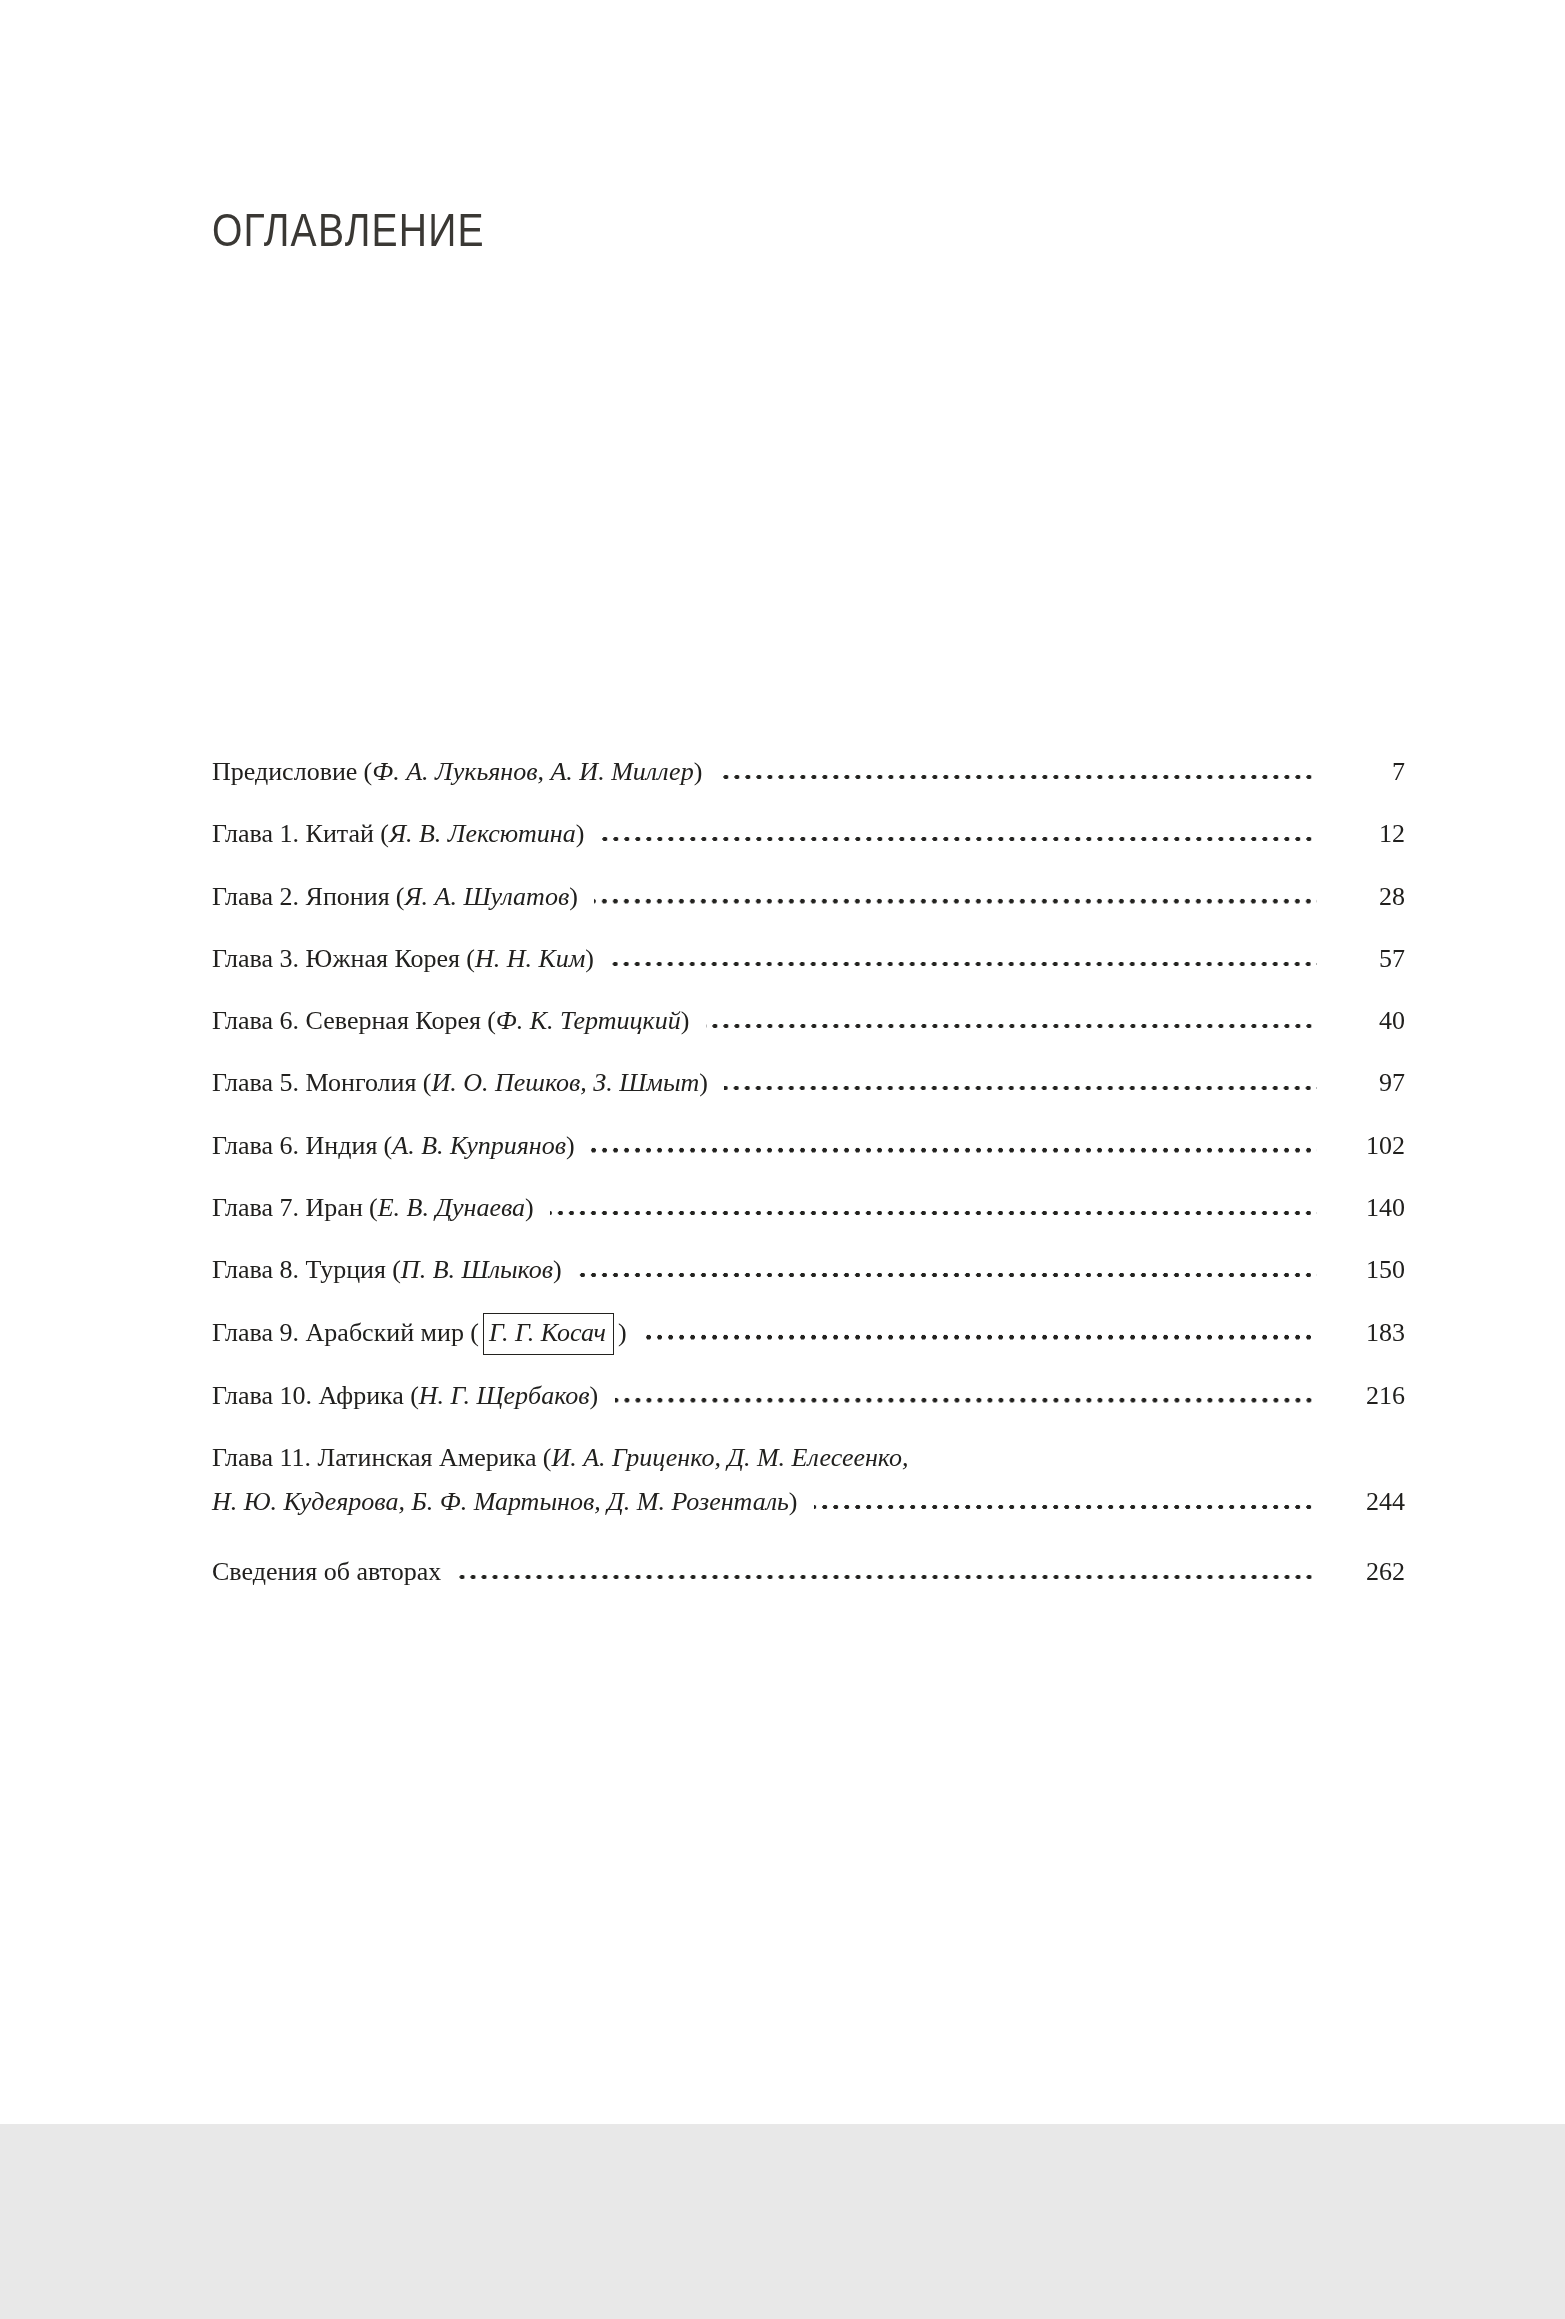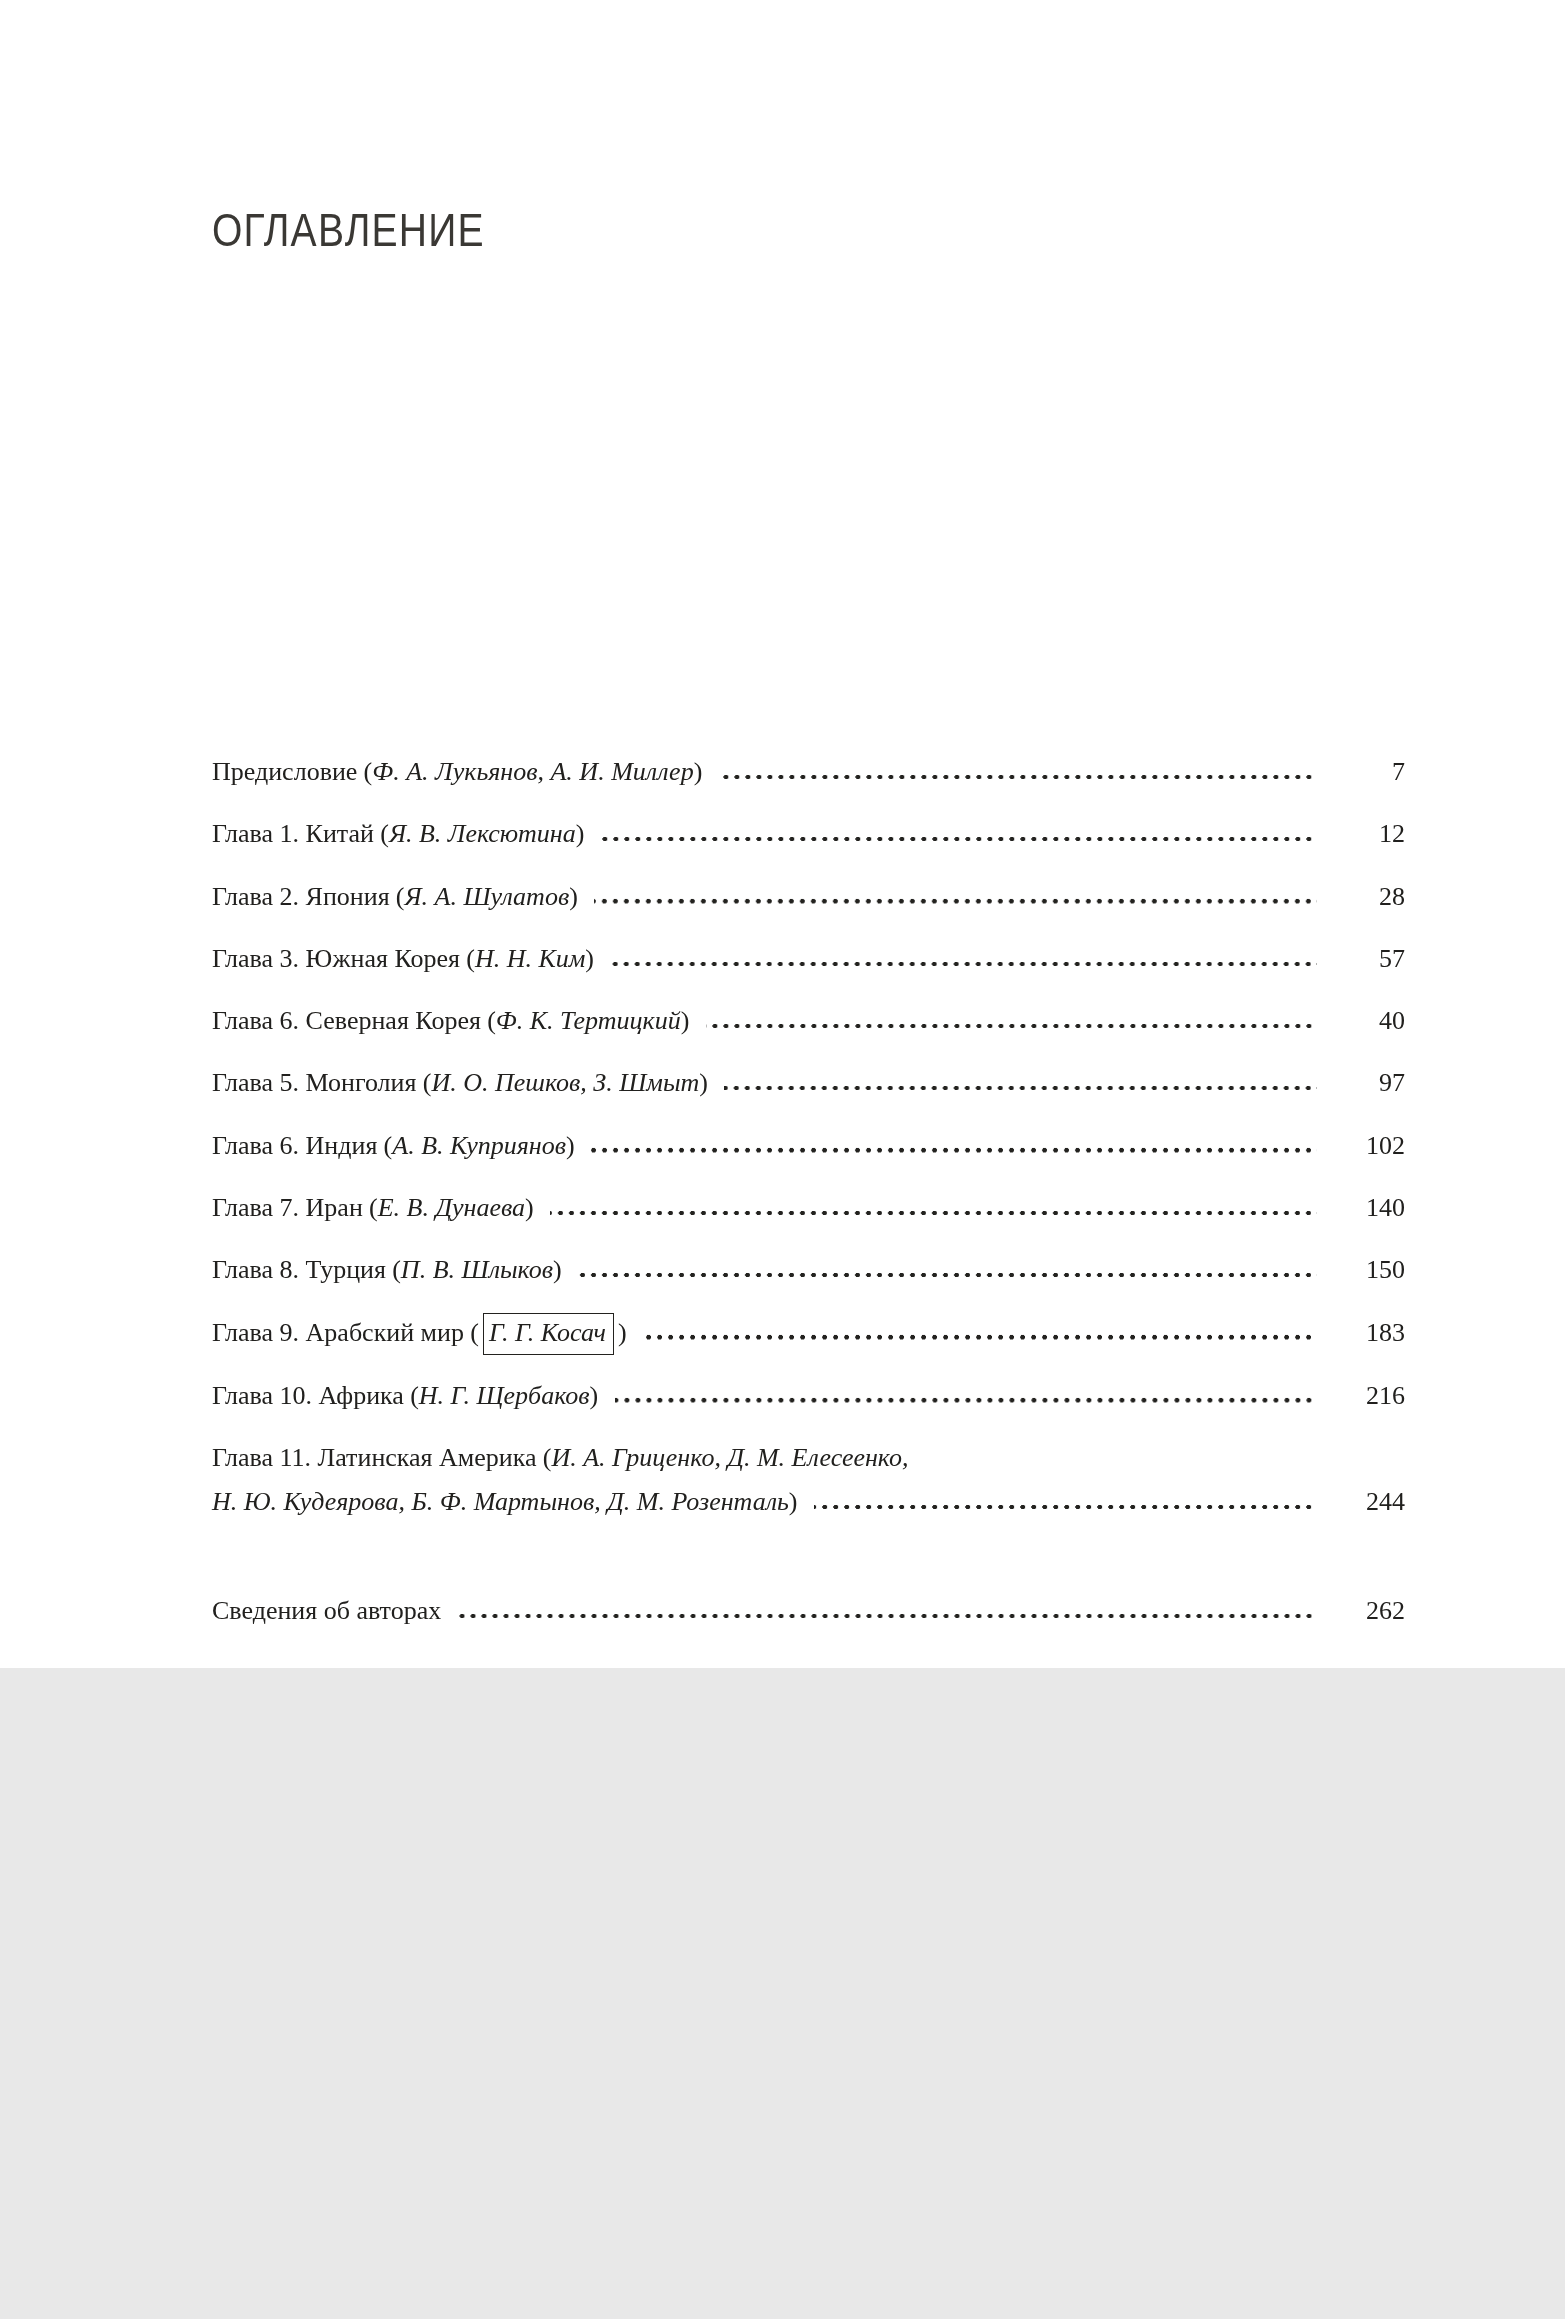--- a/index.html
+++ b/index.html
@@ -1,18 +1,18 @@
 <!DOCTYPE html>
 <html style="font-size:14.6px"><head>
 <meta charset="utf-8">
 <style>
   html,body{margin:0;padding:0;background:#e8e8e8;}
   .page{
     position:relative;
-    width:1565px;height:1668px;
+    width:1565px;height:2124px;
     background:#ffffff;
     box-sizing:border-box;
     padding:208px 160px 0 212px;
     font-family:"Liberation Serif", serif;
     color:#21201e;
     overflow:hidden;
   }
   .title{
     font-family:"Liberation Sans", sans-serif;
     font-weight:400;
@@ -46,21 +46,21 @@
   }
   .pg{min-width:57px;text-align:right;white-space:nowrap;}
   .namebox{
     display:inline-block;
     border:1.8px solid #23221f;
     padding:0 7.3px 3.7px 5.5px;
     margin:0 3.7px;
     line-height:37px;
   }
   .entry2 .l1{line-height:44px;white-space:nowrap;}
-  .entry2{margin-bottom:65px;}
+  .entry2{margin-bottom:26px;}
   .entry2 .row{margin-bottom:0;}
 </style>
 </head>
 <body>
 
 <div class="page">
 
   <h1 class="title">ОГЛАВЛЕНИЕ</h1>
 
   <div class="toc">

